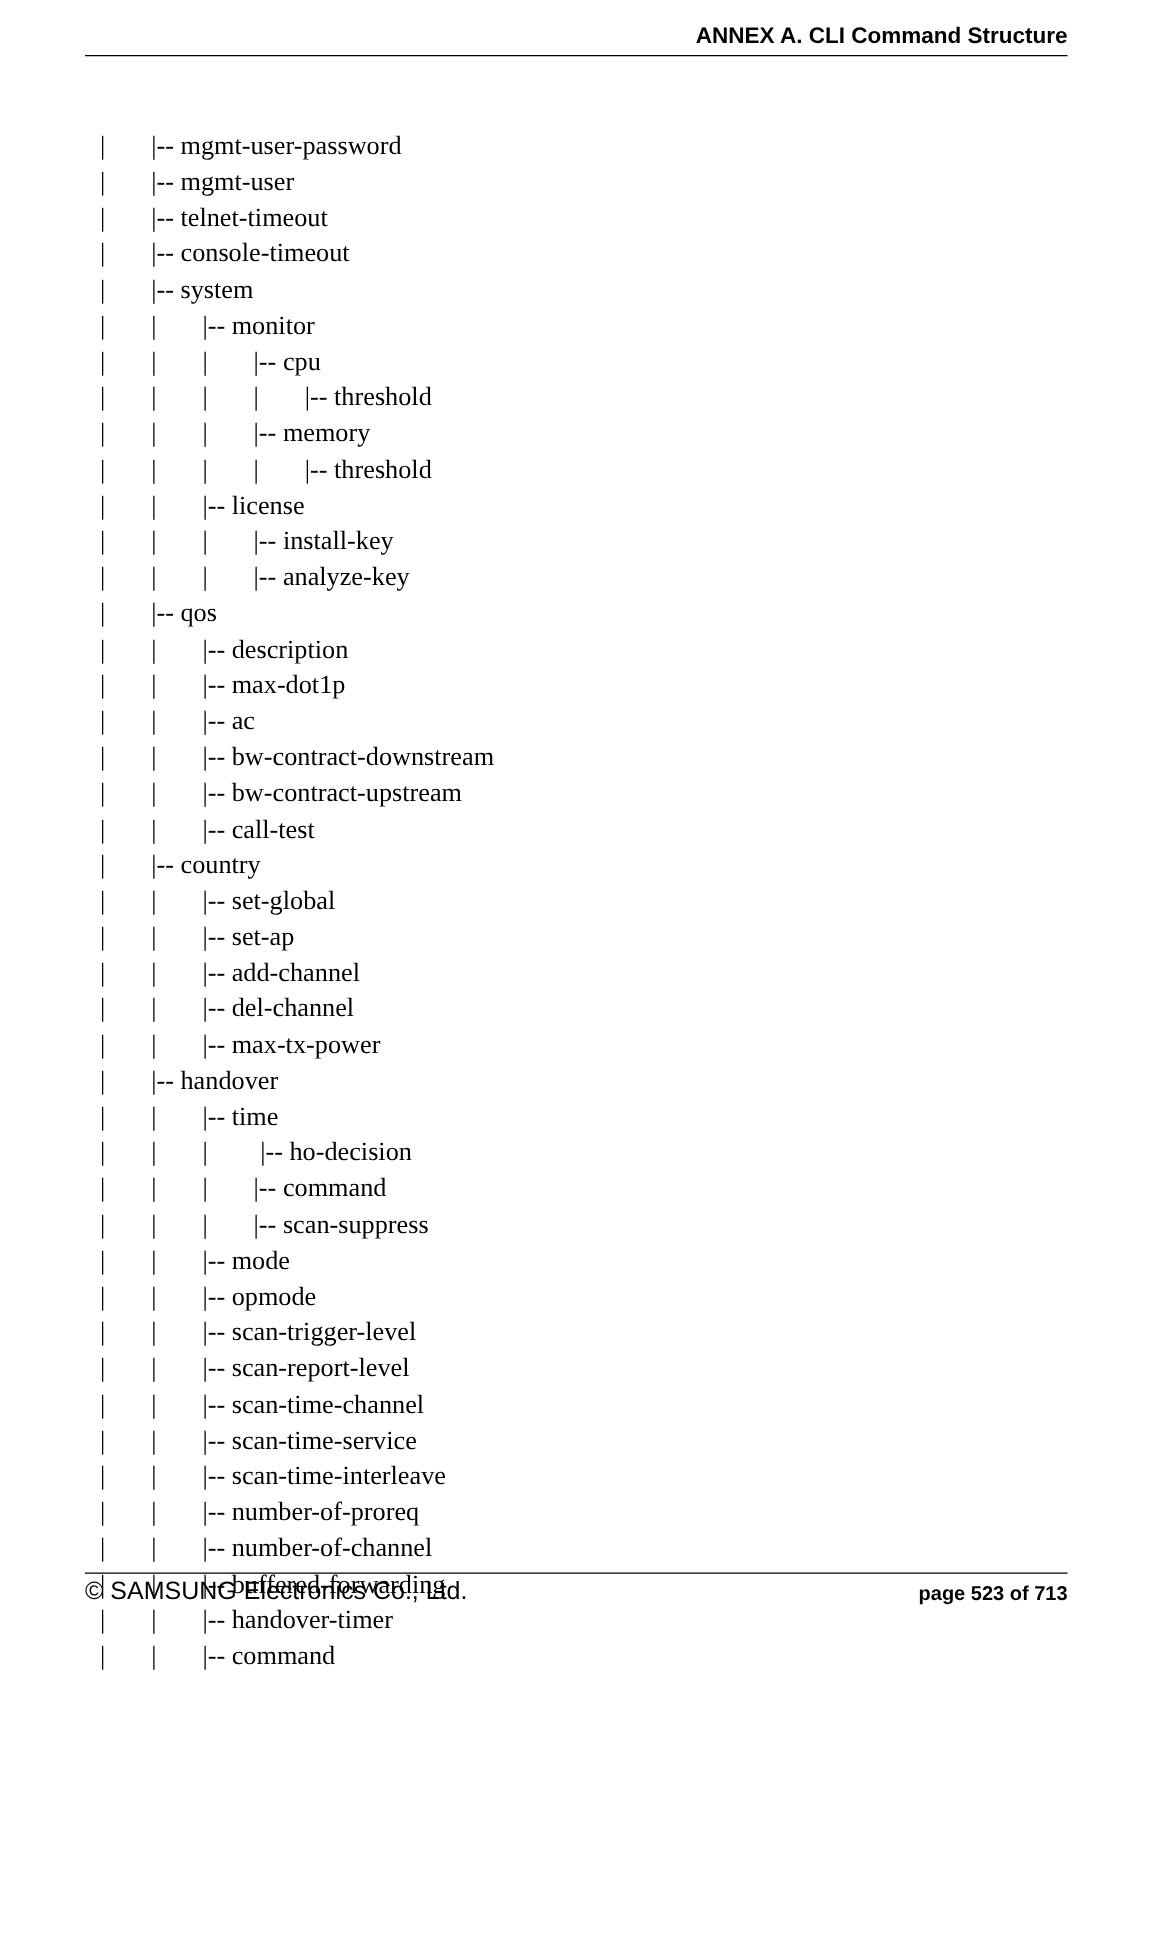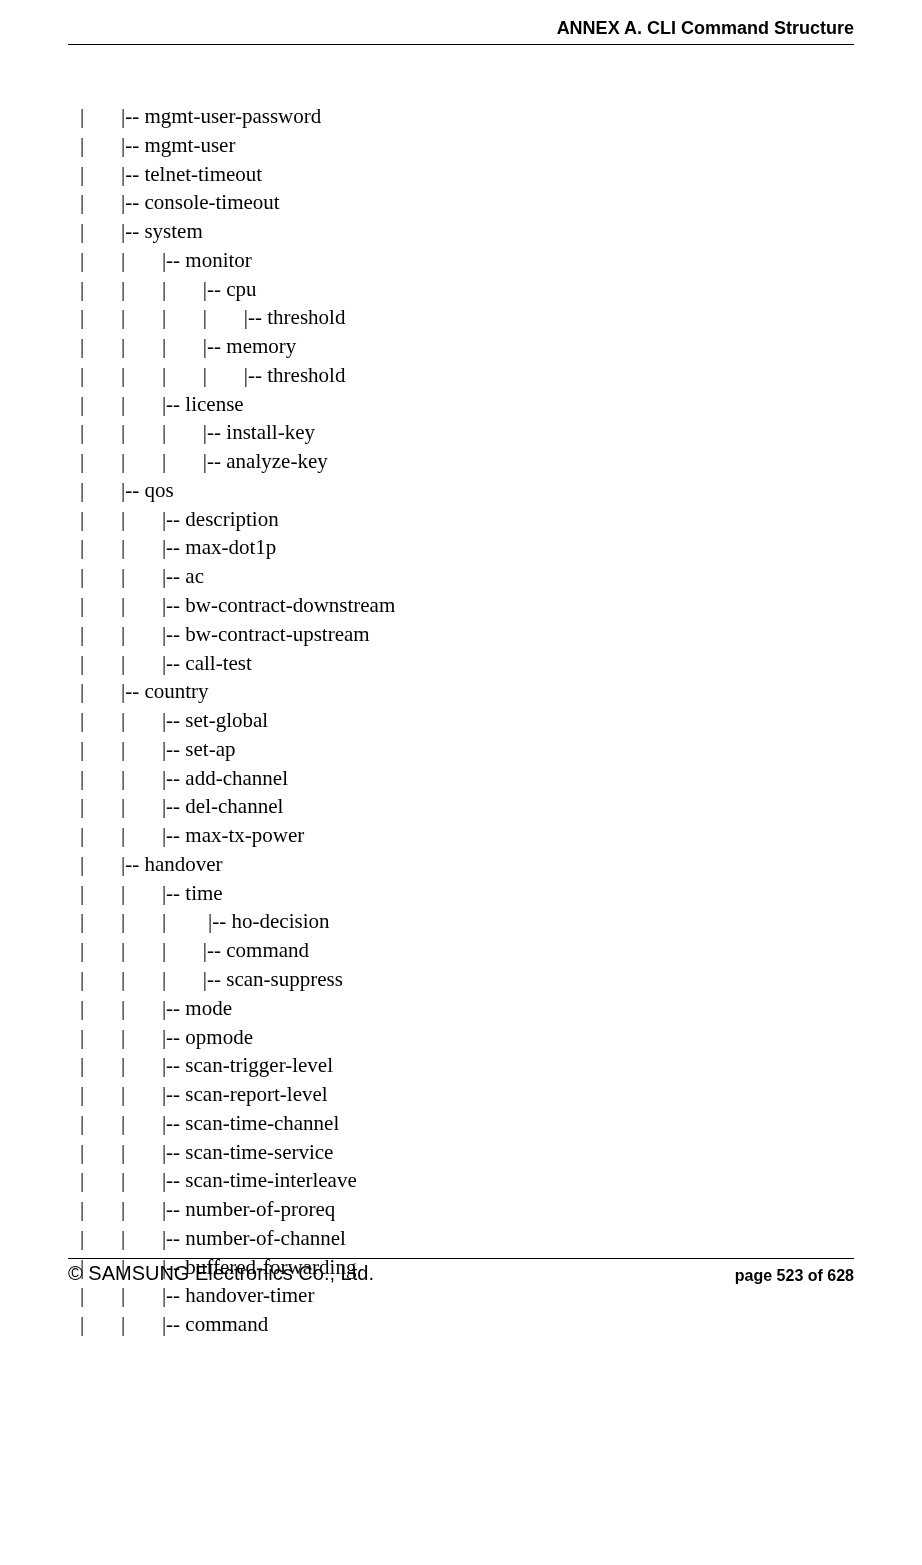--- a/index.html
+++ b/index.html
@@ -114,14 +114,14 @@
 |       |       |-- scan-time-service
 |       |       |-- scan-time-interleave
 |       |       |-- number-of-proreq
 |       |       |-- number-of-channel
 |       |       |-- buffered-forwarding
 |       |       |-- handover-timer
 |       |       |-- command</div>
 
   <div class="footer-rule"></div>
   <div class="footer-left">© SAMSUNG Electronics Co., Ltd.</div>
-  <div class="footer-right">page 523 of 628</div>
+  <div class="footer-right">page 523 of 713</div>
 </div>
 
 </body></html>

